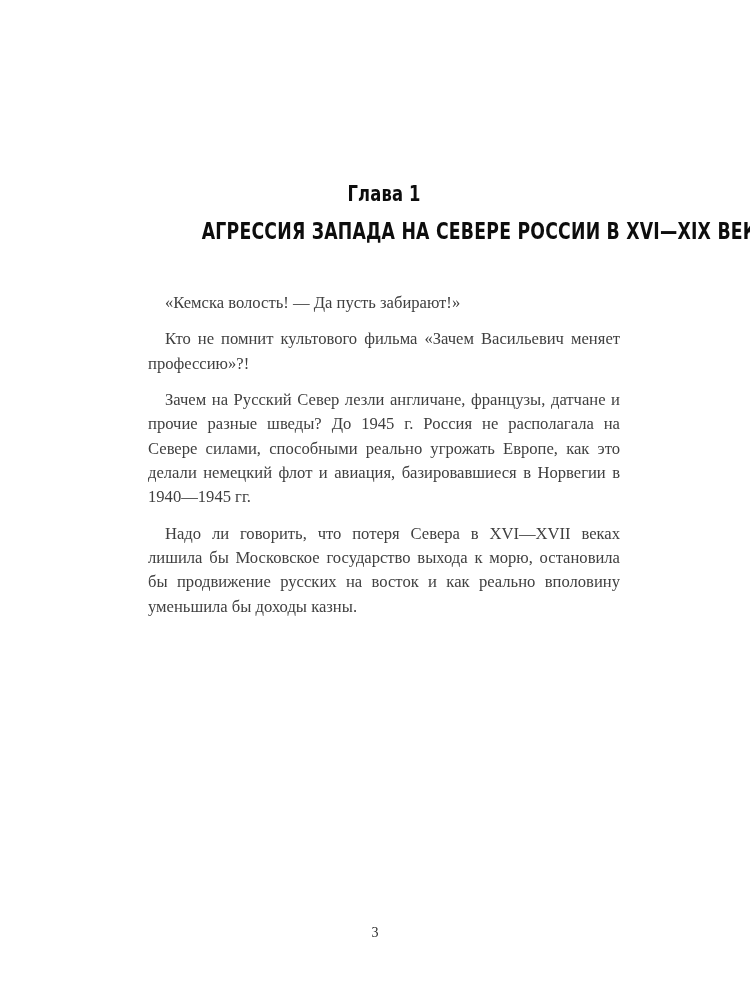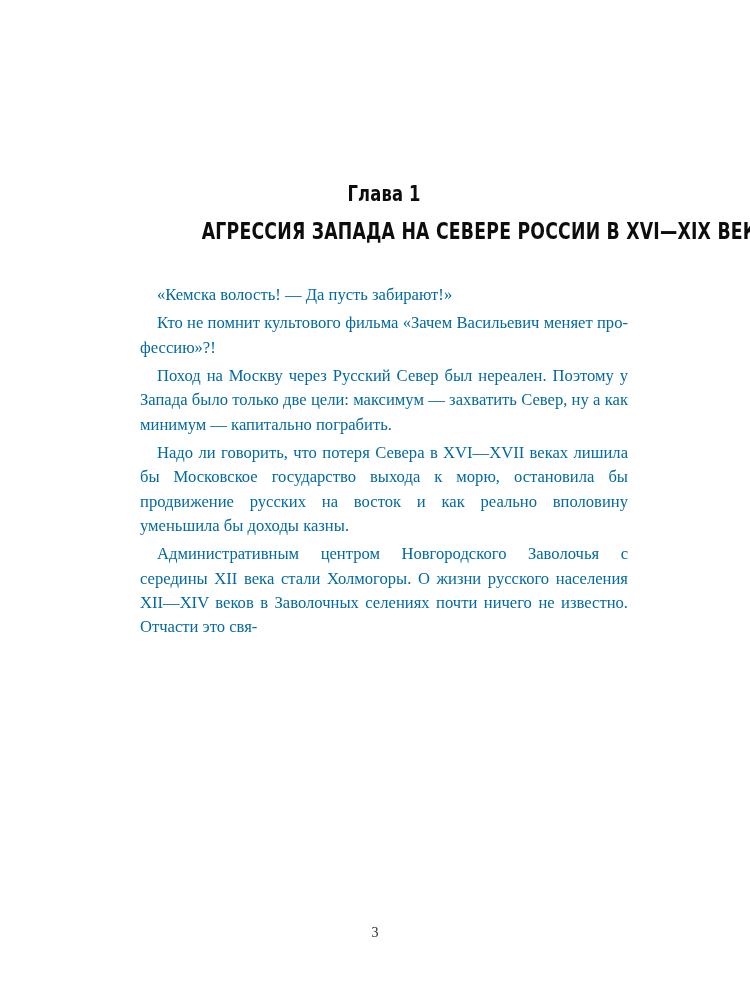--- a/index.html
+++ b/index.html
@@ -69,29 +69,29 @@
   }
 
   
   .body-text {
     margin: 0;
     padding: 0;
     padding-top: 36px;
   }
 
   .body-text p {
-    margin: 4px;
+    margin: 12px;
     padding: 0;
     font-family: "Liberation Serif", "DejaVu Serif", serif;
     font-size: 16.6px;
     line-height: 24.35px;
     text-align: justify;
     text-justify: inter-word;
     text-indent: 17px;
-    color: #0369a1;
+    color: #404040;
     hyphens: manual;
     word-spacing: 0px;
   }
 
   
   .body-text p:last-child {
     text-align: justify;
   }
 
   
@@ -114,22 +114,21 @@
   <div class="content">
 
     <div class="chapter-head">
       <span class="chapter-number">Глава 1</span>
       <span class="chapter-title">АГРЕССИЯ ЗАПАДА НА СЕВЕРЕ РОССИИ В XVI—XIX ВЕКАХ</span>
     </div>
 
     <div class="body-text">
       <p>«Кемска волость! — Да пусть забирают!»</p>
       <p>Кто не помнит культового фильма «Зачем Васильевич меняет про­фессию»?!</p>
-      <p>Поход на Москву через Русский Север был нереален. Поэтому у За­пада было только две цели: максимум — захватить Север, ну а как ми­нимум — капитально пограбить.</p>
+      <p>Зачем на Русский Север лезли англичане, французы, датчане и про­чие разные шведы? До 1945 г. Россия не располагала на Севере силами, способными реально угрожать Европе, как это делали немецкий флот и авиация, базировавшиеся в Норвегии в 1940—1945 гг.</p>
       <p>Надо ли говорить, что потеря Севера в XVI—XVII веках лишила бы Московское государство выхода к морю, остановила бы продвиже­ние русских на восток и как реально вполовину уменьшила бы до­ходы казны.</p>
-      <p>Административным центром Новгородского Заволочья с середины XII века стали Холмогоры. О жизни русского населения XII—XIV ве­ков в Заволочных селениях почти ничего не известно. Отчасти это свя-</p>
     </div>
 
   </div>
 
   <div class="folio">3</div>
 
 </div>
 
 </body></html>

